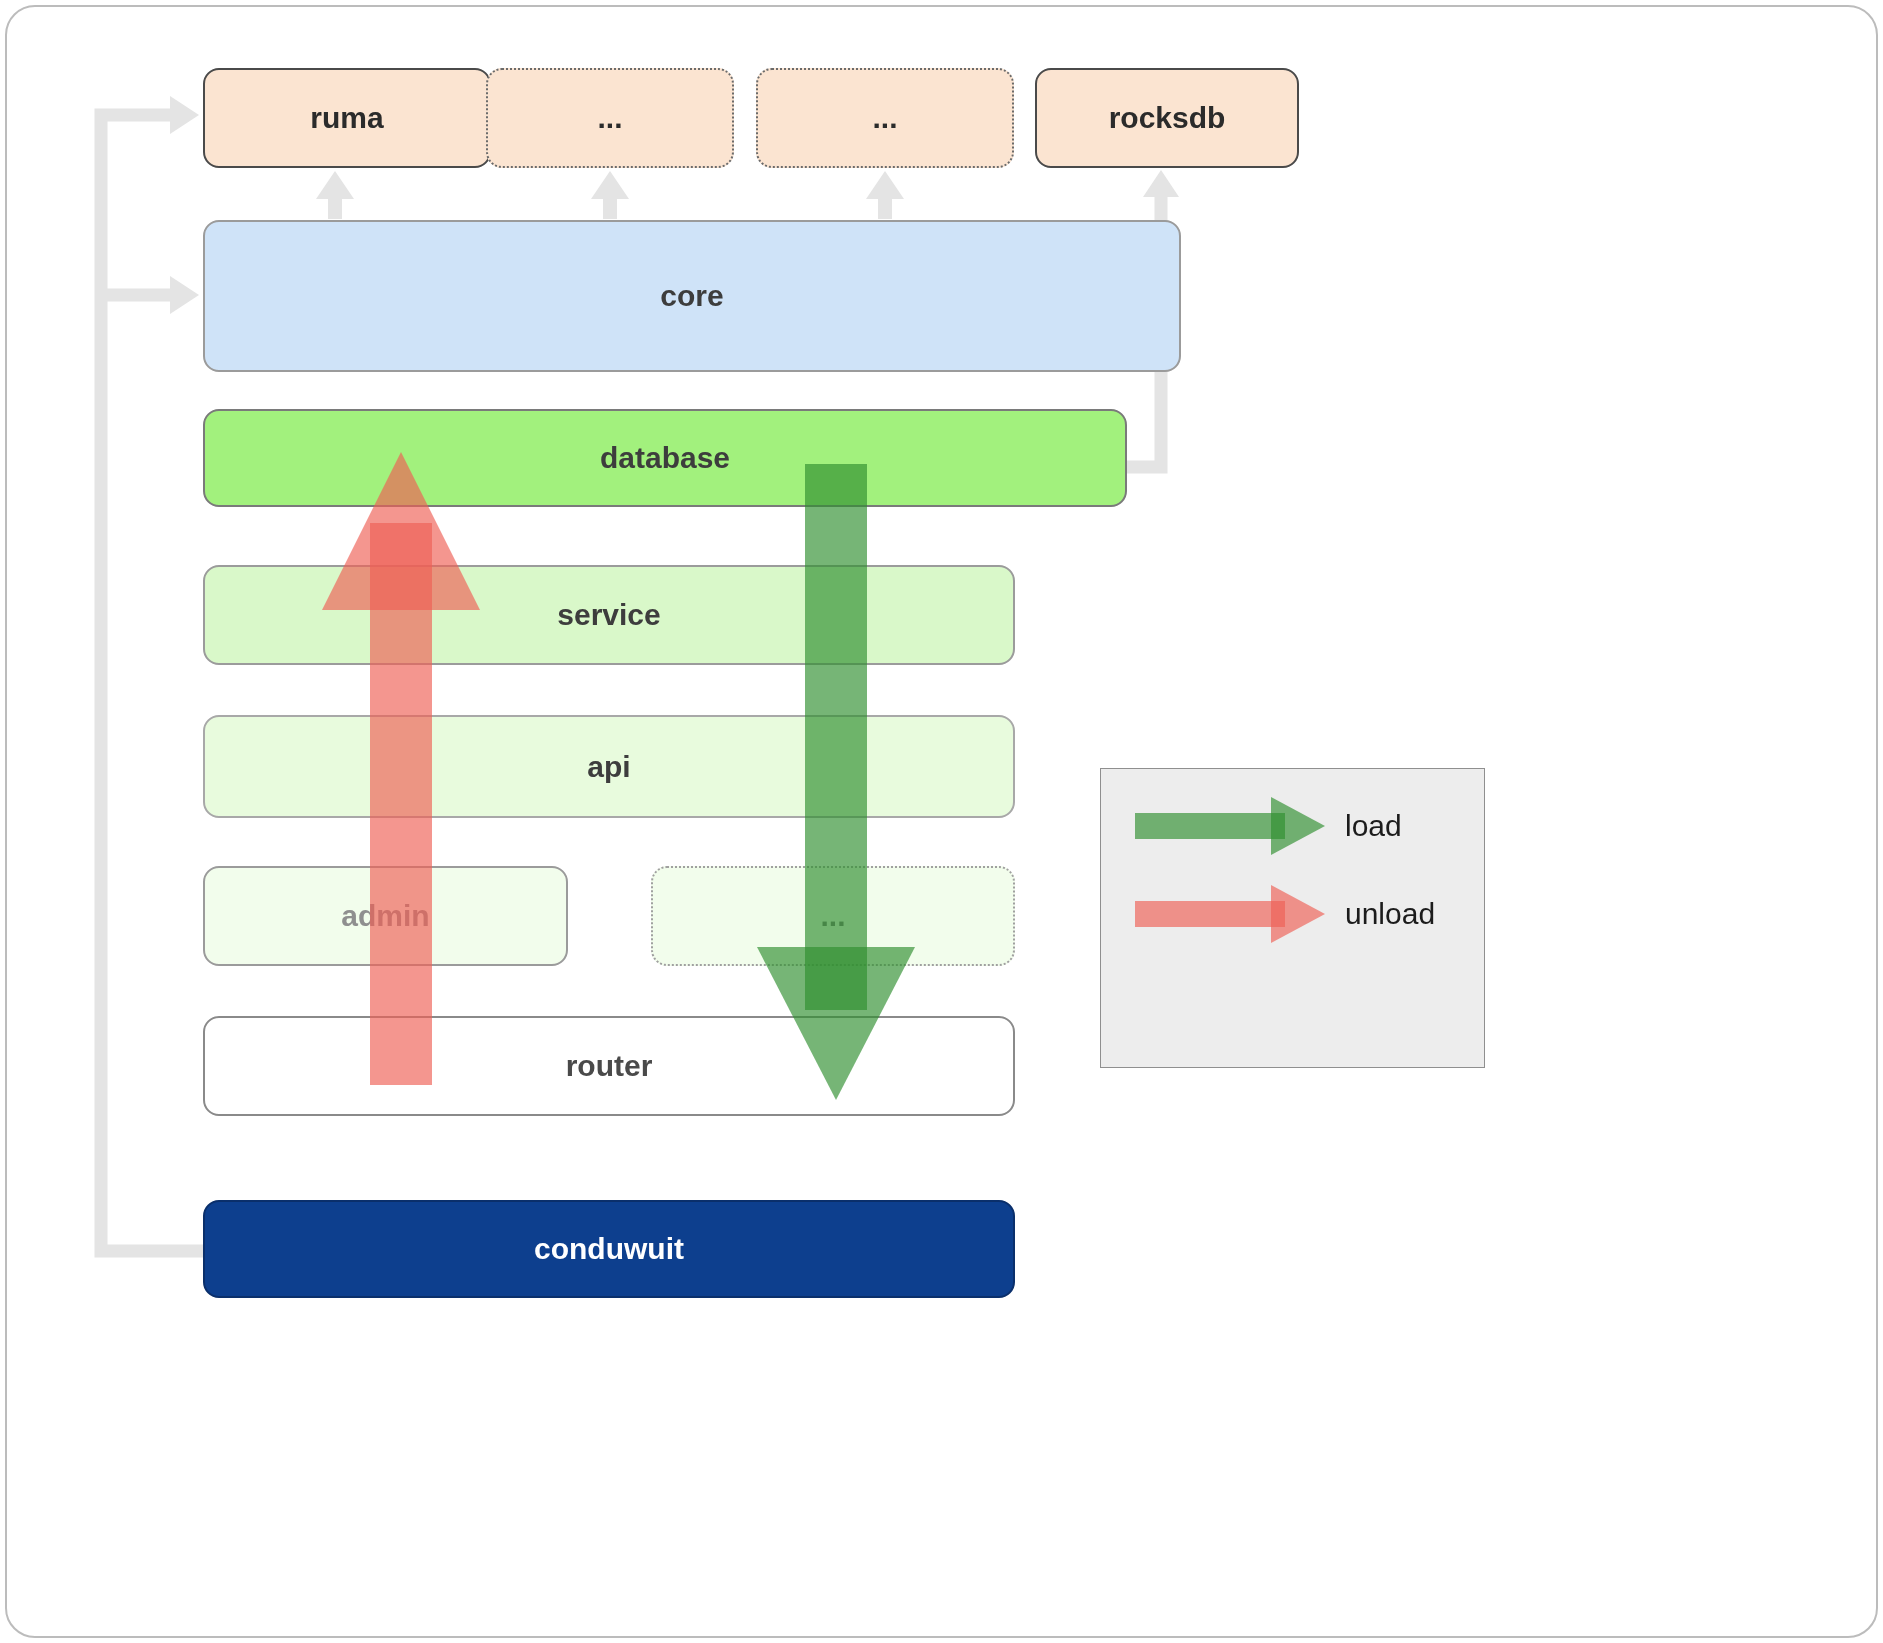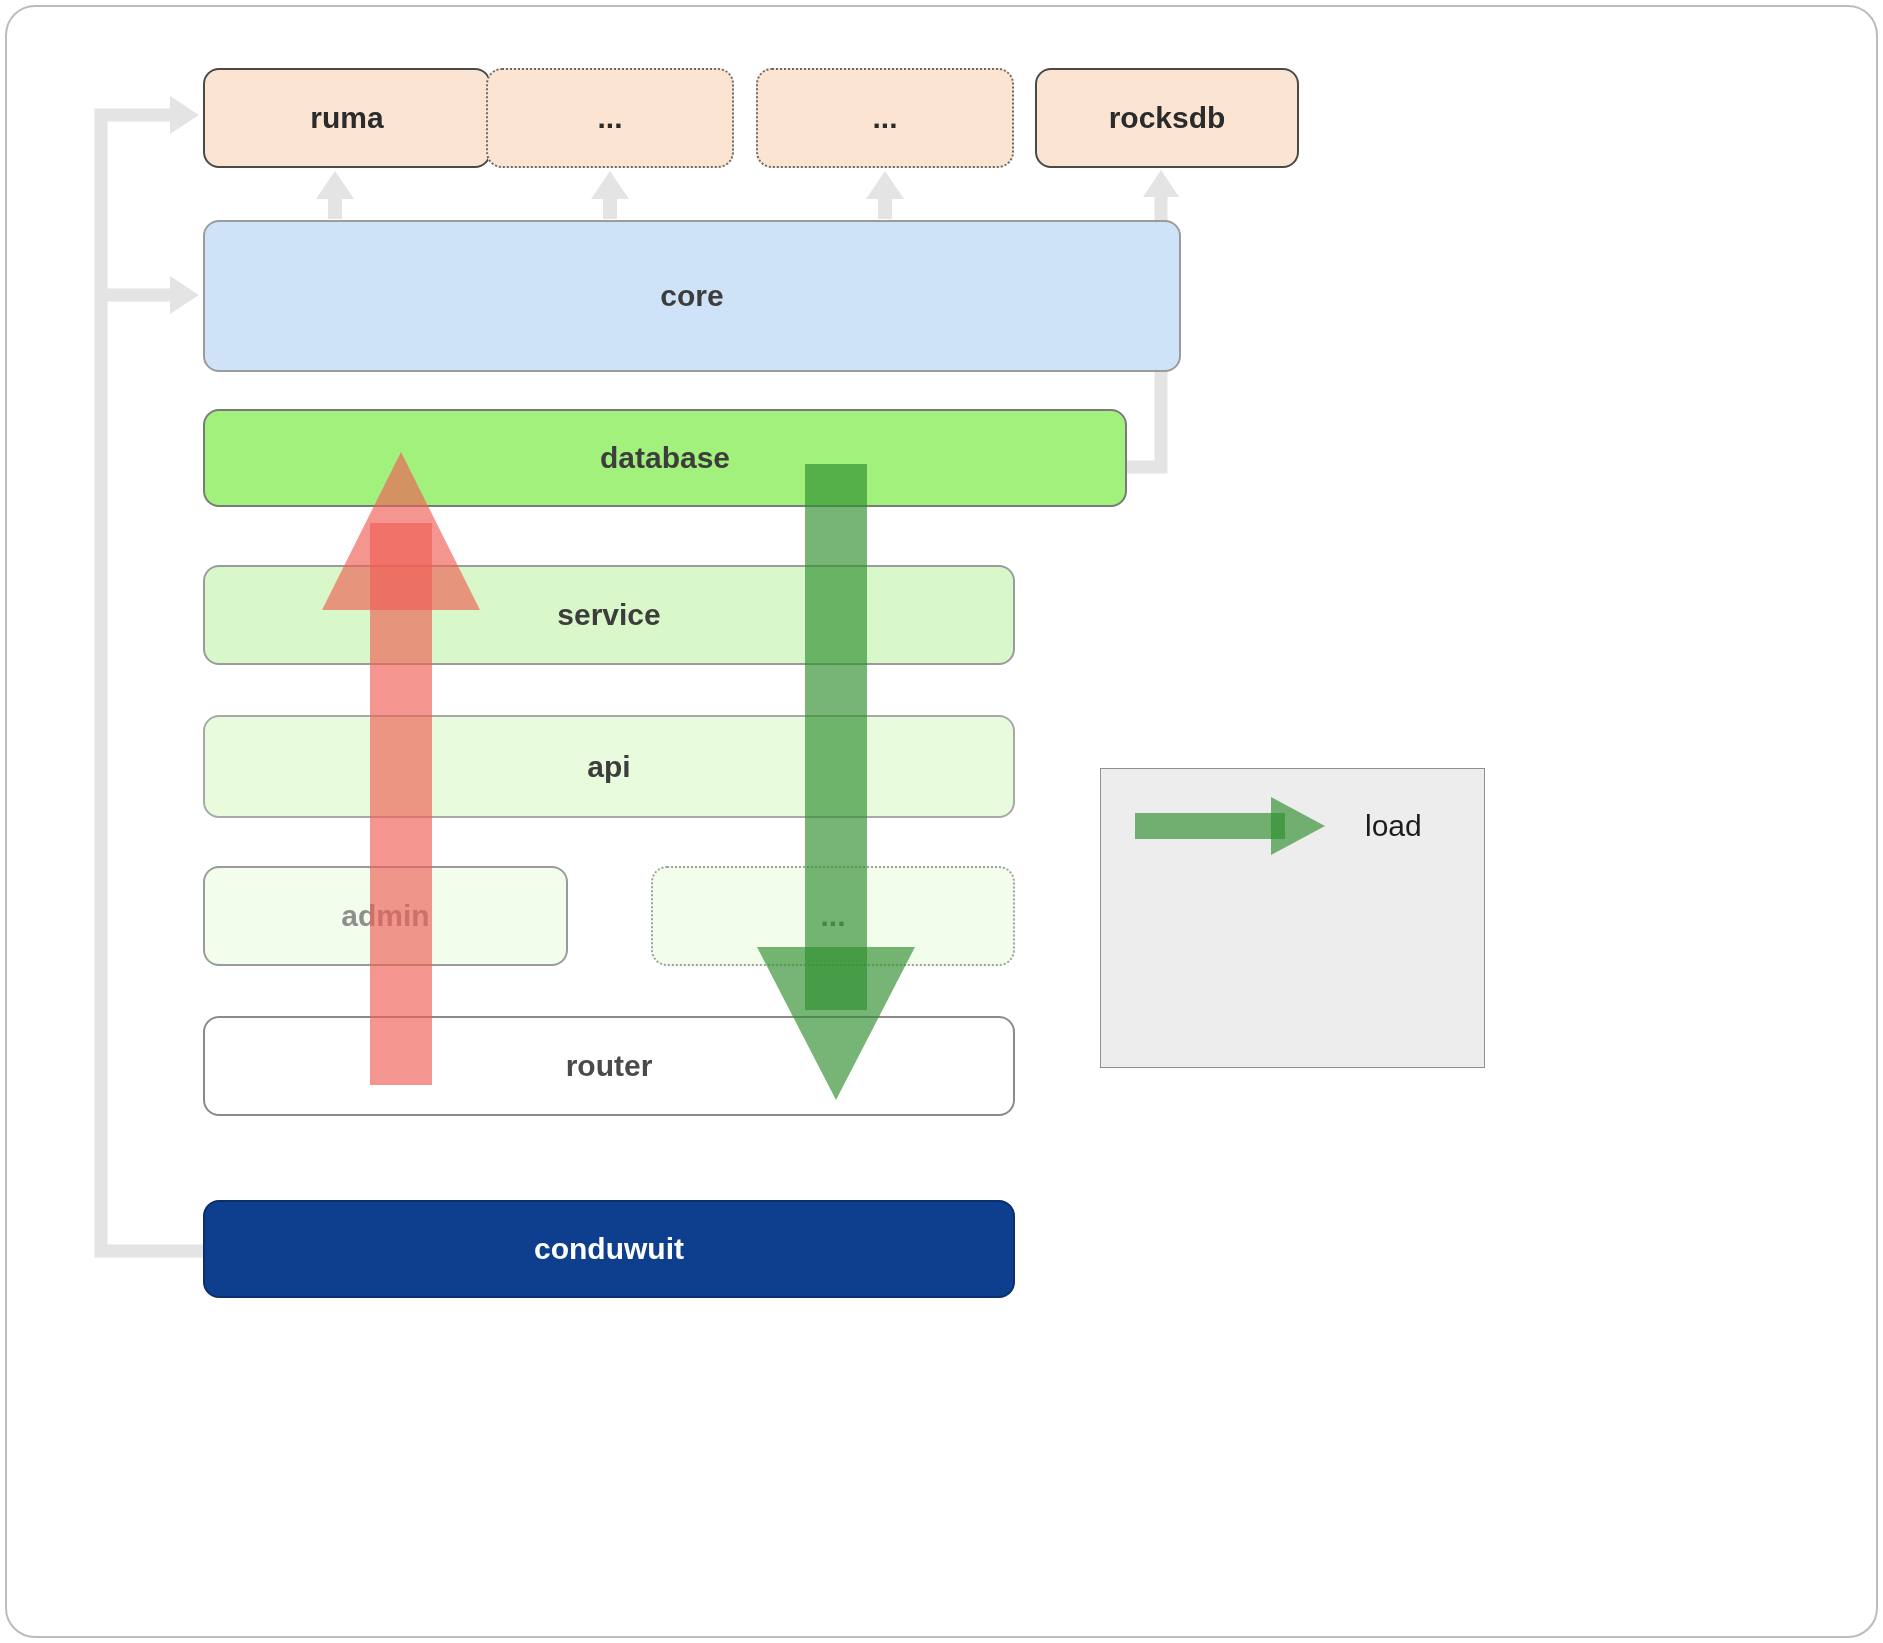--- a/index.html
+++ b/index.html
@@ -5,21 +5,21 @@
   html,body{margin:0;padding:0;background:#ffffff;font-family:"Liberation Sans",sans-serif;}
   .stage{position:relative;width:1883px;height:1643px;background:#ffffff;overflow:hidden;}
   .frame{position:absolute;inset:5px;border:2px solid #bcbcbc;border-radius:30px;}
   svg.layer{position:absolute;left:0;top:0;width:1883px;height:1643px;pointer-events:none;}
   #gray-layer{z-index:1;}
   .boxes{position:absolute;inset:0;z-index:2;}
   #big-arrow-layer{z-index:3;}
   .legend{position:absolute;left:1100px;top:768px;width:385px;height:300px;background:var(--legend-bg,#ededed);
           border:1px solid #8f8f8f;z-index:2;box-sizing:border-box;}
   .legend-title{margin-top:30px;text-align:center;font-size:37px;font-weight:600;color:#101010;}
-  .legend-row{display:flex;align-items:center;gap:40px;margin:26px 0 0 34px;}
+  .legend-row{display:flex;align-items:center;gap:20px;margin:26px 0 0 34px;}
   .legend-row span{font-size:30px;font-weight:500;color:#1c1c1c;}
   .legend-arrow{width:190px;height:62px;flex:0 0 auto;}
 
   .box{position:absolute;display:flex;align-items:center;justify-content:center;
        border-radius:16px;font-size:30px;font-weight:600;color:#3d3d3d;box-sizing:border-box;}
   .b-ruma{left:203px;top:68px;width:288px;height:100px;background:var(--box-peach,#fbe4d1);border:2px solid #4a4a4a;color:#2b2b2b;}
   .b-dots1{left:486px;top:68px;width:248px;height:100px;background:var(--box-peach,#fbe4d1);border:2px dotted #6b6b6b;color:#2b2b2b;}
   .b-dots2{left:756px;top:68px;width:258px;height:100px;background:var(--box-peach,#fbe4d1);border:2px dotted #6b6b6b;color:#2b2b2b;}
   .b-rocksdb{left:1035px;top:68px;width:264px;height:100px;background:var(--box-peach,#fbe4d1);border:2px solid #4a4a4a;color:#2b2b2b;}
   .b-core{left:203px;top:220px;width:978px;height:152px;background:var(--box-blue,#cfe3f8);border:2px solid #9b9b9b;align-items:center;}
@@ -110,15 +110,22 @@
   </svg>
 
   <div class="legend">
     <div class="legend-row">
       <svg class="legend-arrow arrow-green" viewBox="0 0 190 62">
         <rect x="0" y="18" width="150" height="26"></rect>
         <polygon points="136,2 190,31 136,60"></polygon>
       </svg>
       <span>load</span>
     </div>
+    <div class="legend-row">
+      <svg class="legend-arrow arrow-red" viewBox="0 0 190 62">
+        <rect x="0" y="18" width="150" height="26"></rect>
+        <polygon points="136,2 190,31 136,60"></polygon>
+      </svg>
+      <span>unload</span>
+    </div>
   </div>
 
 </div>
 
 </body></html>

